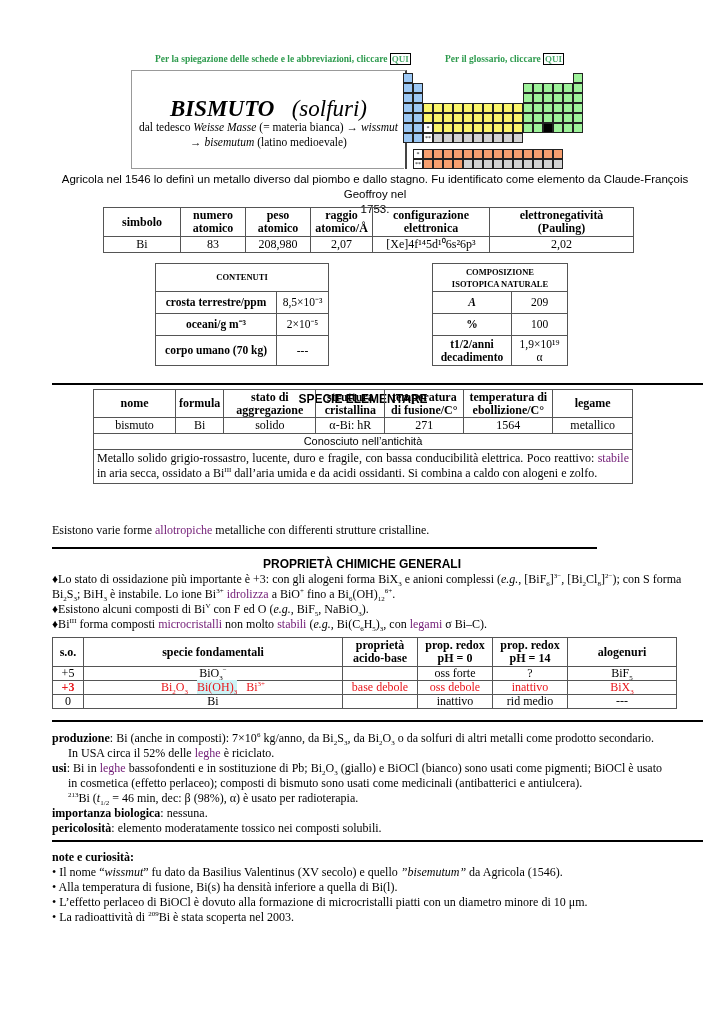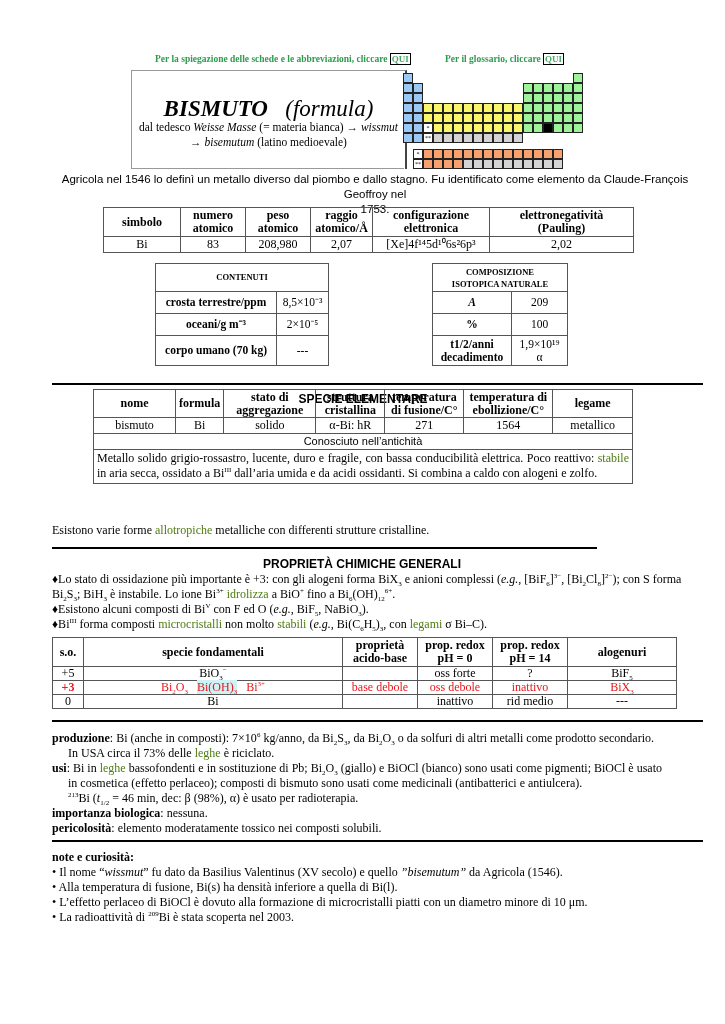--- a/index.html
+++ b/index.html
@@ -1,21 +1,21 @@
 <!DOCTYPE html>
 <html><head>
 <meta charset="utf-8">
 <style>
   html,body{margin:0;padding:0;background:#fff;}
   body{width:725px;height:1024px;position:relative;overflow:hidden;font-family:"Liberation Serif",serif;color:#000;font-size:12px;}
   .abs{position:absolute;}
   .sans{font-family:"Liberation Sans",sans-serif;}
   .green{color:#2e9b4e;font-weight:bold;font-size:9.5px;}
   .qui{display:inline-block;border:1.5px solid #000;padding:0 1px;color:#4aa86a;font-weight:bold;font-size:9px;line-height:10px;background:#fff;}
-  .blue{color:#4d7c0f;}
+  .blue{color:#701a75;}
   .red{color:#e8161b;}
   table{border-collapse:collapse;}
   td,th{border:1px solid #555;padding:0 3px;text-align:center;line-height:13px;}
   th{font-weight:bold;}
   .hr{position:absolute;height:2px;background:#000;}
   sup,sub{font-size:7px;line-height:0;}
   .pt{position:absolute;left:403px;top:73px;width:200px;height:104px;}
   .cell{position:absolute;width:8px;height:8px;border:1px solid #222;box-sizing:content-box;}
   p{margin:0;}
   .body-text{font-size:12px;line-height:15px;}
@@ -27,21 +27,21 @@
   <span>Per la spiegazione delle schede e le abbreviazioni, cliccare</span>
   <span class="qui">QUI</span>
 </div>
 <div class="abs green" style="left:445px;top:53px;">
   <span>Per il glossario, cliccare</span>
   <span class="qui">QUI</span>
 </div>
 
 <div class="abs" style="left:131px;top:70px;width:273px;height:98px;border:1px solid #999;border-right:2px solid #444;border-bottom:none;">
   <div style="position:absolute;top:26px;width:100%;text-align:center;font-size:23px;font-style:italic;line-height:24px;">
-    <b>BISMUTO</b>&nbsp;&nbsp;&nbsp;<span>(formula)</span>
+    <b>BISMUTO</b>&nbsp;&nbsp;&nbsp;<span>(solfuri)</span>
   </div>
   <div style="position:absolute;top:49px;width:100%;text-align:center;font-size:11.5px;line-height:15px;">
     <span>dal tedesco </span><i>Weisse Masse</i><span> (= materia bianca) → </span><i>wissmut</i><br>
     <span>→ </span><i>bisemutum</i><span> (latino medioevale)</span>
   </div>
 </div>
 <div class="abs" style="left:131px;top:168px;width:273px;height:1px;background:#999;"></div>
 
 <div class="pt" id="ptable">
     <div class="cell" style="left: 0px; top: 0px; background: rgb(156, 200, 245);"></div>
@@ -305,21 +305,21 @@
     <td>rid medio</td>
     <td>---</td>
   </tr>
 </tbody>
   </table>
 
 <div class="hr" style="left:52px;top:720px;width:651px;"></div>
 
 <div class="abs body-text" style="left:52px;top:731px;width:660px;">
   <p><b>produzione</b>: Bi (anche in composti): 7×10<sup>6</sup> kg/anno, da Bi<sub>2</sub>S<sub>3</sub>, da Bi<sub>2</sub>O<sub>3</sub> o da solfuri di altri metalli come prodotto secondario.</p>
-  <p style="padding-left:16px;"><span>In USA circa il 73% delle </span><span class="blue">leghe</span><span> è riciclato.</span></p>
+  <p style="padding-left:16px;"><span>In USA circa il 52% delle </span><span class="blue">leghe</span><span> è riciclato.</span></p>
   <p><b>usi</b><span>: Bi in </span><span class="blue">leghe</span> bassofondenti e in sostituzione di Pb; Bi<sub>2</sub>O<sub>3</sub> (giallo) e BiOCl (bianco) sono usati come pigmenti; BiOCl è usato</p>
   <p style="padding-left:16px;">in cosmetica (effetto perlaceo); composti di  bismuto sono usati come medicinali (antibatterici e antiulcera).</p>
   <p style="padding-left:16px;"><sup>213</sup>Bi (<i>t</i><sub>1/2</sub> = 46 min, dec: β (98%), α) è usato per radioterapia.</p>
   <p><b>importanza biologica</b><span>: nessuna.</span></p>
   <p><b>pericolosità</b><span>: elemento moderatamente tossico nei composti solubili.</span></p>
 </div>
 
 <div class="hr" style="left:52px;top:840px;width:651px;"></div>
 
 <div class="abs body-text" style="left:52px;top:850px;width:660px;">

